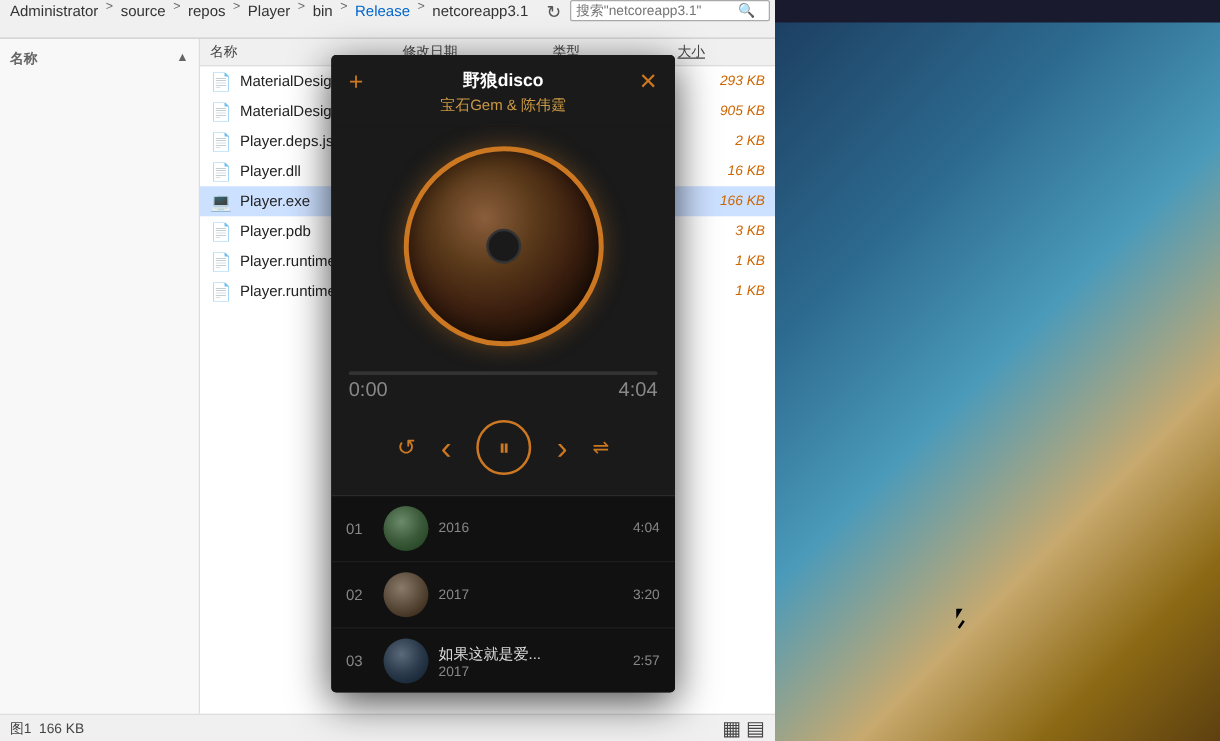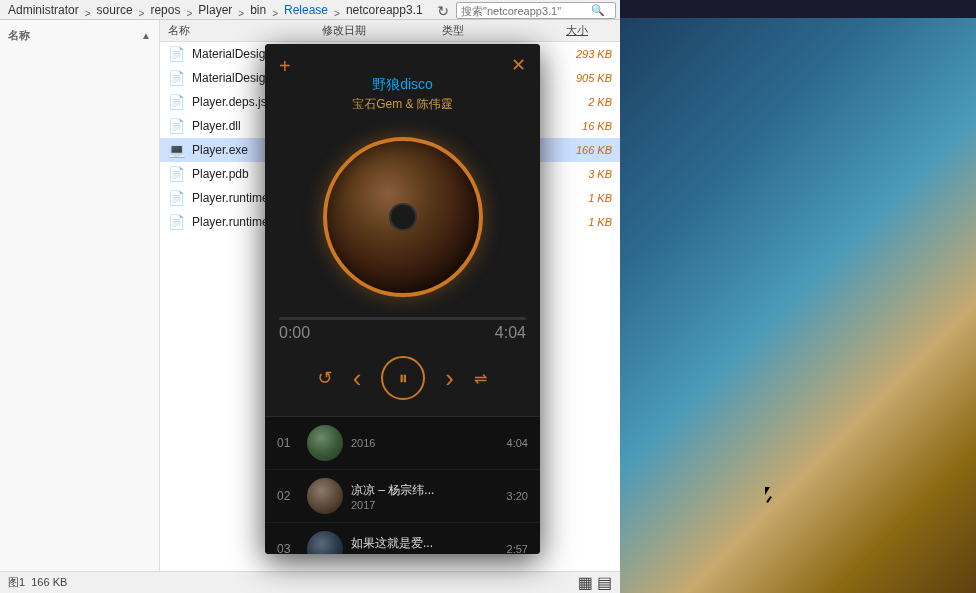--- a/index.html
+++ b/index.html
@@ -31,25 +31,25 @@
       width: 620px;
       height: 593px;
       background: #ffffff;
       z-index: 1;
       display: flex;
       flex-direction: column;
     }
 
     
     .address-bar {
-      height: 20px;
+      height: 31px;
       background: #f0f0f0;
       border-bottom: 1px solid #cccccc;
       display: flex;
-      align-items: flex-end;
+      align-items: flex-start;
       padding: 0 4px;
       gap: 2px;
       font-size: 12px;
       color: #333;
     }
     .address-bar .breadcrumb-item {
       color: #333;
       padding: 2px 4px;
       white-space: nowrap;
     }
@@ -134,21 +134,21 @@
       background: #f0f0f0;
       border-bottom: 1px solid #ddd;
       padding: 3px 8px;
       font-size: 11px;
       color: #444;
       font-weight: 500;
     }
     .col-name { flex: 1; }
     .col-date { width: 120px; }
     .col-type { width: 100px; }
-    .col-size { width: 70px; text-align: center; text-decoration: underline; }
+    .col-size { width: 70px; text-align: left; text-decoration: underline; }
 
     .file-item {
       display: flex;
       align-items: center;
       padding: 3px 8px;
       cursor: pointer;
       color: #222;
       font-size: 12px;
     }
     .file-item.selected { background: #cce0ff; }
@@ -221,25 +221,24 @@
     .player-close-btn {
       position: absolute;
       right: 14px;
       top: 12px;
       color: #cc7722;
       font-size: 18px;
       cursor: pointer;
       line-height: 1;
     }
     .player-title {
-      color: #0ea5e9;
+      color: #ffffff;
       font-size: 14px;
-      font-weight: normal;
+      font-weight: bold;
       margin-bottom: 2px;
-      margin-top: 20px;
     }
     .player-artist {
       color: #cc9944;
       font-size: 12px;
     }
 
     
     .album-art-container {
       display: flex;
       justify-content: center;
@@ -570,21 +569,20 @@
     <div class="playlist-thumb" style="background:radial-gradient(circle at 40% 35%, #6a8a6a 0%, #3a5a3a 50%, #1a3a1a 100%)"></div>
     <div class="playlist-info">
       <div class="playlist-meta">2016</div>
     </div>
     <span class="playlist-duration">4:04</span>
   </div>
           <div class="playlist-item">
     <span class="playlist-num">02</span>
     <div class="playlist-thumb" style="background:radial-gradient(circle at 40% 35%, #8a7a6a 0%, #5a4a3a 50%, #2a1a0a 100%)"></div>
     <div class="playlist-info">
-      <div class="playlist-song">凉凉 – 杨宗纬...</div>
       <div class="playlist-meta">2017</div>
     </div>
     <span class="playlist-duration">3:20</span>
   </div>
           <div class="playlist-item">
     <span class="playlist-num">03</span>
     <div class="playlist-thumb" style="background:radial-gradient(circle at 40% 35%, #5a6a7a 0%, #2a3a4a 50%, #0a1a2a 100%)"></div>
     <div class="playlist-info">
       <div class="playlist-song">如果这就是爱...</div>
       <div class="playlist-meta">2017</div>

